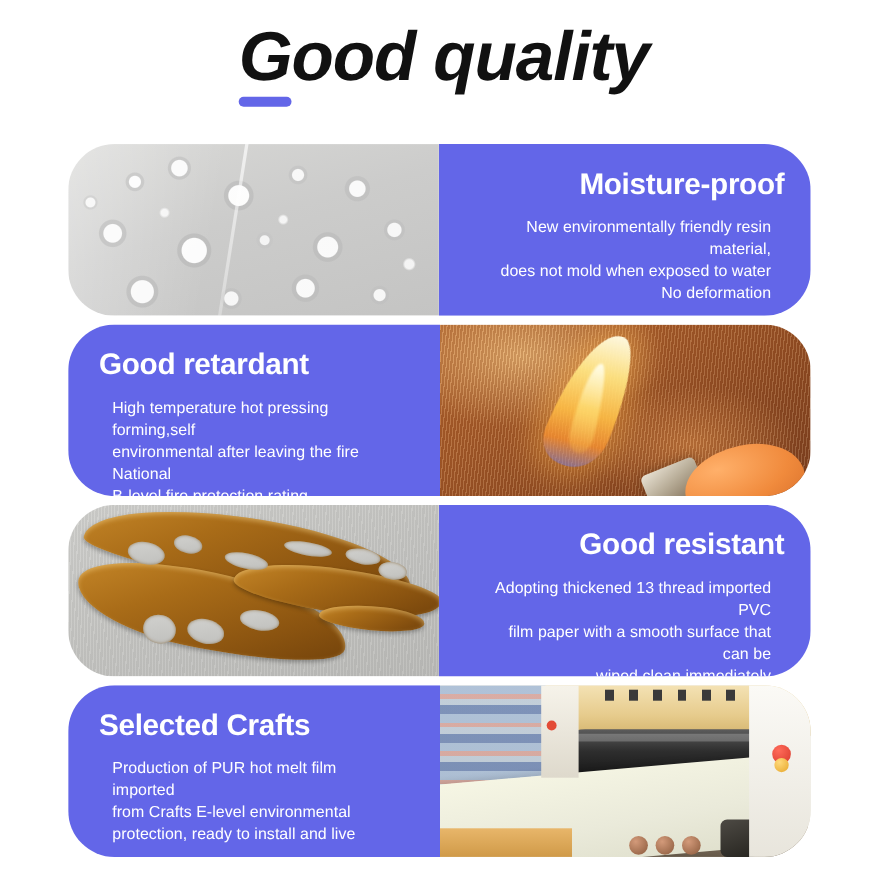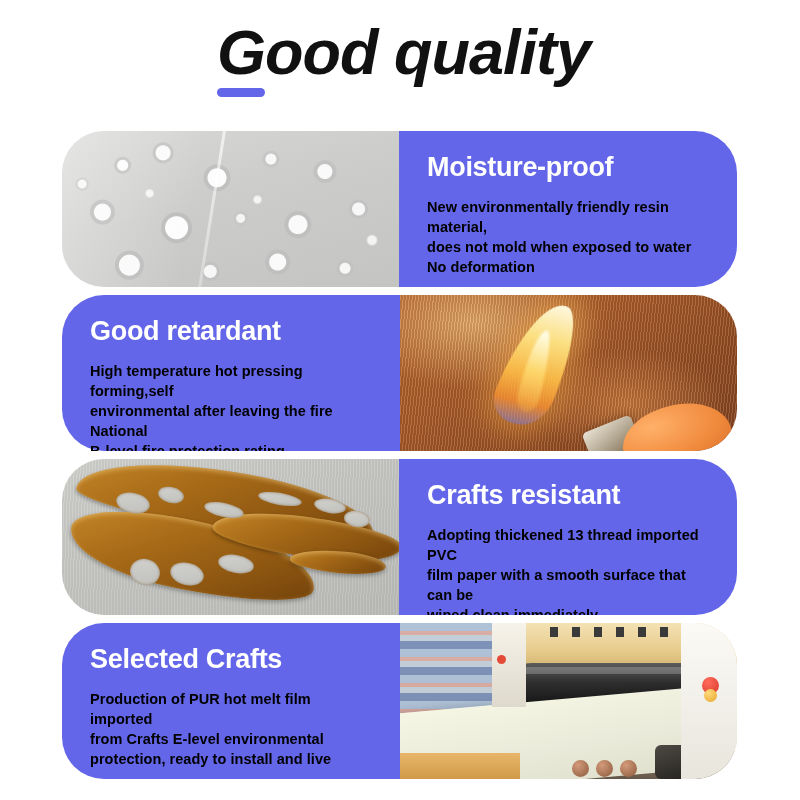--- a/index.html
+++ b/index.html
@@ -71,41 +71,40 @@
   }
   .panel h3 {
     margin: 0 0 14px 0;
     font-size: 27px;
     font-weight: 700;
     color: #ffffff;
     line-height: 1.1;
     letter-spacing: -0.3px;
   }
   .panel p {
-    margin: 0;
+    margin: 12px;
     font-size: 14.5px;
     line-height: 1.38;
-    color: #000000;
+    color: #ffffff;
     white-space: pre-line;
     letter-spacing: 0.05px;
-    font-weight: bold;
   }
 
   .photo {
     width: 337px;
     height: 100%;
     flex: 0 0 337px;
     position: relative;
     overflow: hidden;
     background: #cfcfcf;
   }
 
   
   .rnd-left  { border-top-left-radius: 42px;  border-bottom-left-radius: 42px; }
-  .rnd-right { border-top-right-radius: 42px; border-bottom-right-radius: 42px; }
+  .rnd-right { border-top-right-radius: 42px; border-bottom-right-radius: 42px; text-align: right; }
 
   
   .ph-water {
     background:
       radial-gradient(circle at 18% 22%, rgba(255,255,255,.95) 0 5px, rgba(190,190,190,.55) 6px 8px, transparent 9px),
       radial-gradient(circle at 30% 14%, rgba(255,255,255,.9) 0 7px, rgba(185,185,185,.5) 8px 10px, transparent 11px),
       radial-gradient(circle at 46% 30%, rgba(255,255,255,.95) 0 9px, rgba(180,180,180,.5) 10px 13px, transparent 14px),
       radial-gradient(circle at 62% 18%, rgba(255,255,255,.85) 0 5px, rgba(190,190,190,.5) 6px 8px, transparent 9px),
       radial-gradient(circle at 78% 26%, rgba(255,255,255,.9) 0 7px, rgba(185,185,185,.5) 8px 11px, transparent 12px),
       radial-gradient(circle at 12% 52%, rgba(255,255,255,.9) 0 8px, rgba(183,183,183,.5) 9px 12px, transparent 13px),
@@ -377,21 +376,21 @@
       <div class="hole h2"></div>
       <div class="hole h3"></div>
       <div class="hole h4"></div>
       <div class="hole h5"></div>
       <div class="hole h6"></div>
       <div class="hole h7"></div>
       <div class="hole h8"></div>
       <div class="hole h9"></div>
     </div>
     <div class="panel rnd-right">
-      <h3>Crafts resistant</h3>
+      <h3>Good resistant</h3>
       <p>Adopting thickened 13 thread imported PVC
 film paper with a smooth surface that can be
 wiped clean immediately</p>
     </div>
   </div>
 
   <div class="card">
     <div class="panel rnd-left">
       <h3>Selected Crafts</h3>
       <p>Production of PUR hot melt film imported

